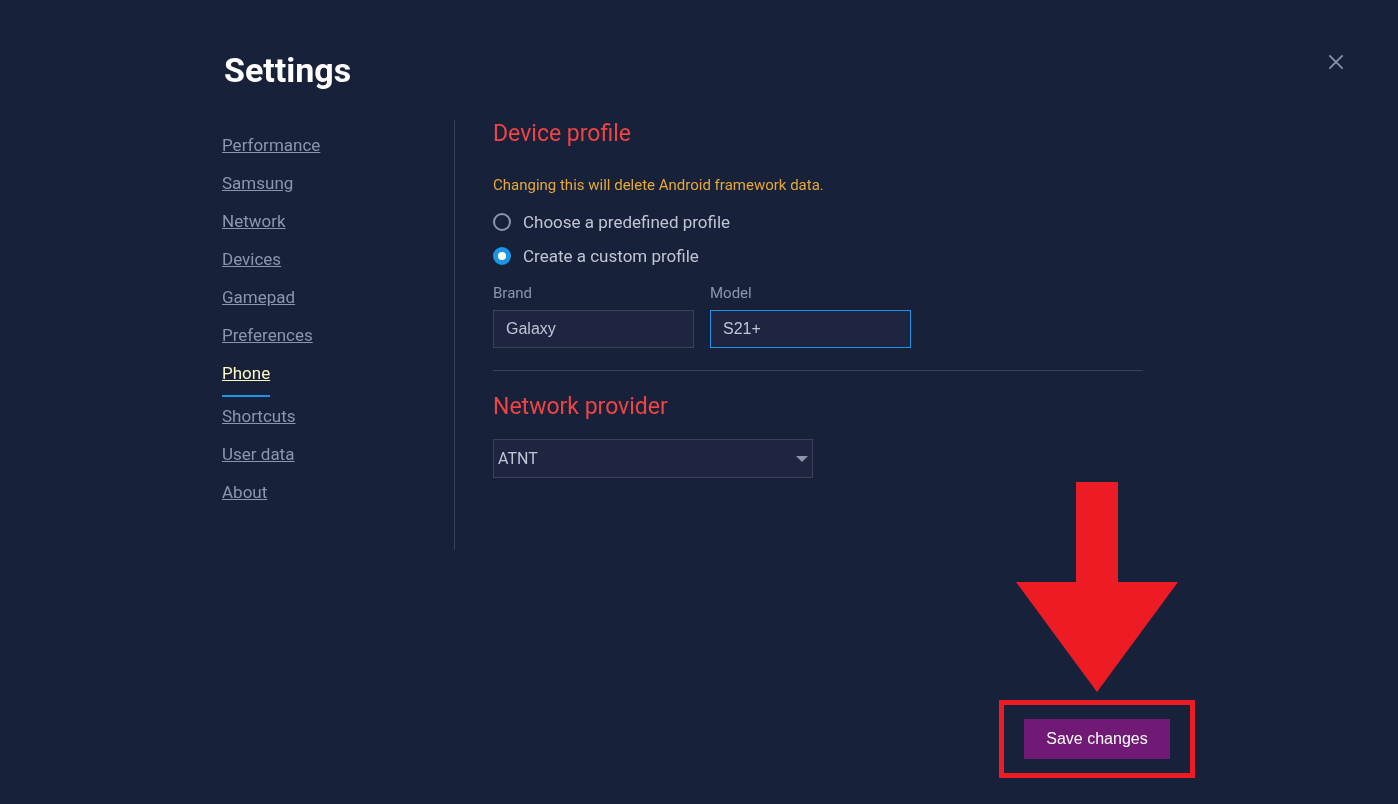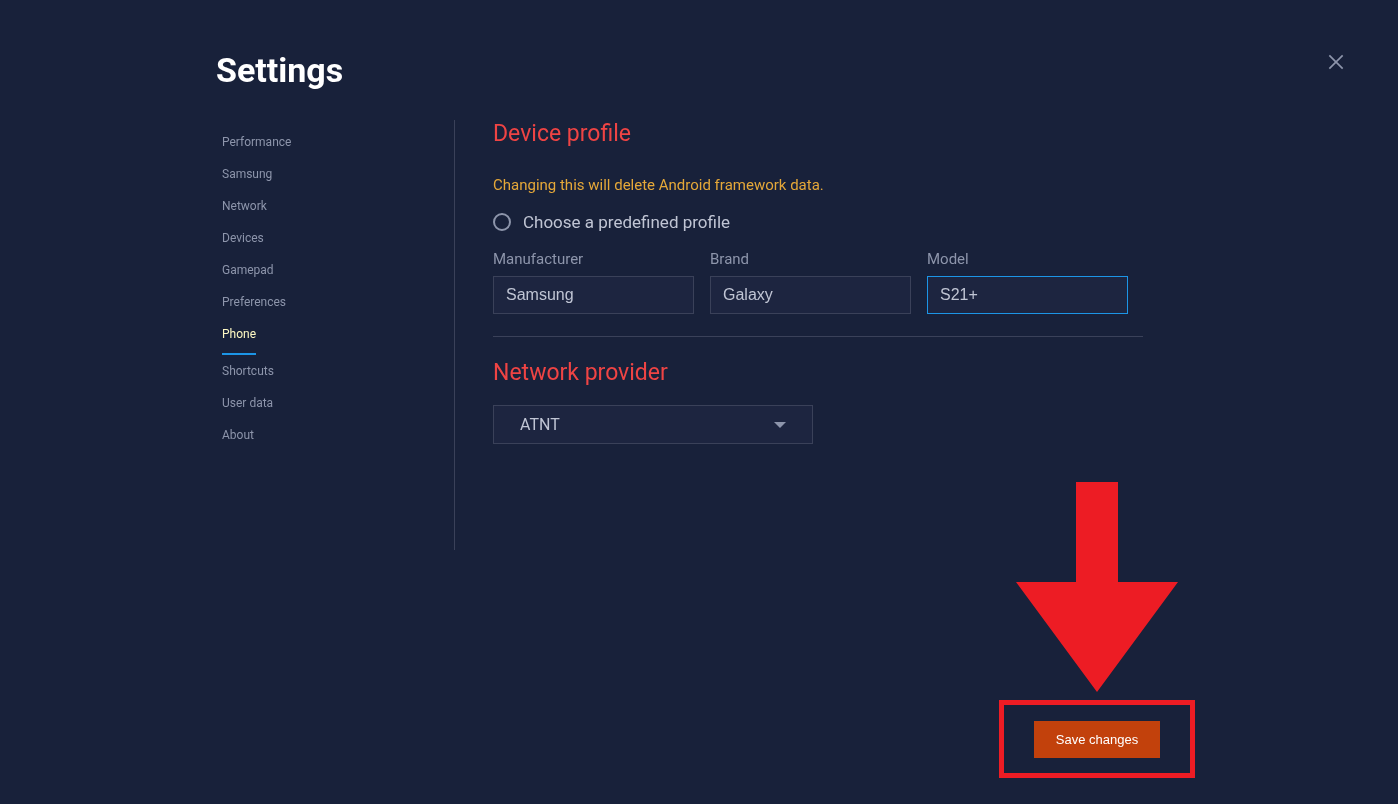--- a/index.html
+++ b/index.html
@@ -11,21 +11,21 @@
   background: #18213a;
   width: 1398px;
   height: 804px;
   font-family: -apple-system, BlinkMacSystemFont, "Segoe UI", Roboto, sans-serif;
   color: #fff;
   overflow: hidden;
   position: relative;
 }
 .title {
   position: absolute;
-  left: 216px;
+  left: 224px;
   top: 50px;
   font-size: 34px;
   font-weight: 700;
   color: #fff;
 }
 .close-btn {
   position: absolute;
   right: 48px;
   top: 48px;
   width: 28px;
@@ -40,24 +40,25 @@
   height: 20px;
 }
 .sidebar {
   position: absolute;
   left: 222px;
   top: 126px;
   width: 200px;
 }
 .sidebar-item {
   color: #8d95ab;
-  font-size: 12px;
+  font-size: 17px;
   padding: 9px 0;
   cursor: pointer;
   display: inline-block;
+  text-decoration: underline;
 }
 .sidebar-item.active {
   color: #fef9c3;
   border-bottom: 2px solid #1c95e6;
   padding-bottom: 12px;
 }
 .divider {
   position: absolute;
   left: 454px;
   top: 120px;
@@ -147,21 +148,21 @@
 }
 .select-wrap {
   position: relative;
   width: 320px;
 }
 .select-box {
   background: #1d2540;
   border: 1px solid #3a4159;
   color: #c0c5d4;
   font-size: 16px;
-  padding: 9px 26px;
+  padding: 9px 4px;
   width: 100%;
   cursor: pointer;
   display: flex;
   justify-content: space-between;
   align-items: center;
 }
 .select-caret {
   width: 0;
   height: 0;
   border-left: 6px solid transparent;
@@ -173,23 +174,23 @@
   left: 999px;
   top: 700px;
   width: 196px;
   height: 78px;
   border: 5px solid #ed1c24;
   display: flex;
   align-items: center;
   justify-content: center;
 }
 .save-btn {
-  background: #c2410c;
+  background: #701a75;
   color: #fff;
-  font-size: 13px;
+  font-size: 16px;
   font-weight: 500;
   border: none;
   padding: 11px 22px;
   cursor: pointer;
 }
 .arrow {
   position: absolute;
   left: 1016px;
   top: 482px;
   width: 162px;
@@ -225,26 +226,28 @@
 
 <div class="content">
   <div class="section-title">Device profile</div>
   <div class="warning">Changing this will delete Android framework data.</div>
 
   <div class="radio-row">
     <div class="radio-outer"></div>
     <div class="radio-label">Choose a predefined profile</div>
   </div>
 
+  <div class="radio-row">
+    <div class="radio-outer selected">
+      <div class="radio-inner"></div>
+    </div>
+    <div class="radio-label">Create a custom profile</div>
+  </div>
 
   <div class="fields-row">
-    <div class="field">
-      <div class="field-label">Manufacturer</div>
-      <input class="field-input" value="Samsung" style="">
-    </div>
     <div class="field">
       <div class="field-label">Brand</div>
       <input class="field-input" value="Galaxy" style="">
     </div>
     <div class="field">
       <div class="field-label">Model</div>
       <input class="field-input focused" value="S21+" style="">
     </div>
   </div>
 

